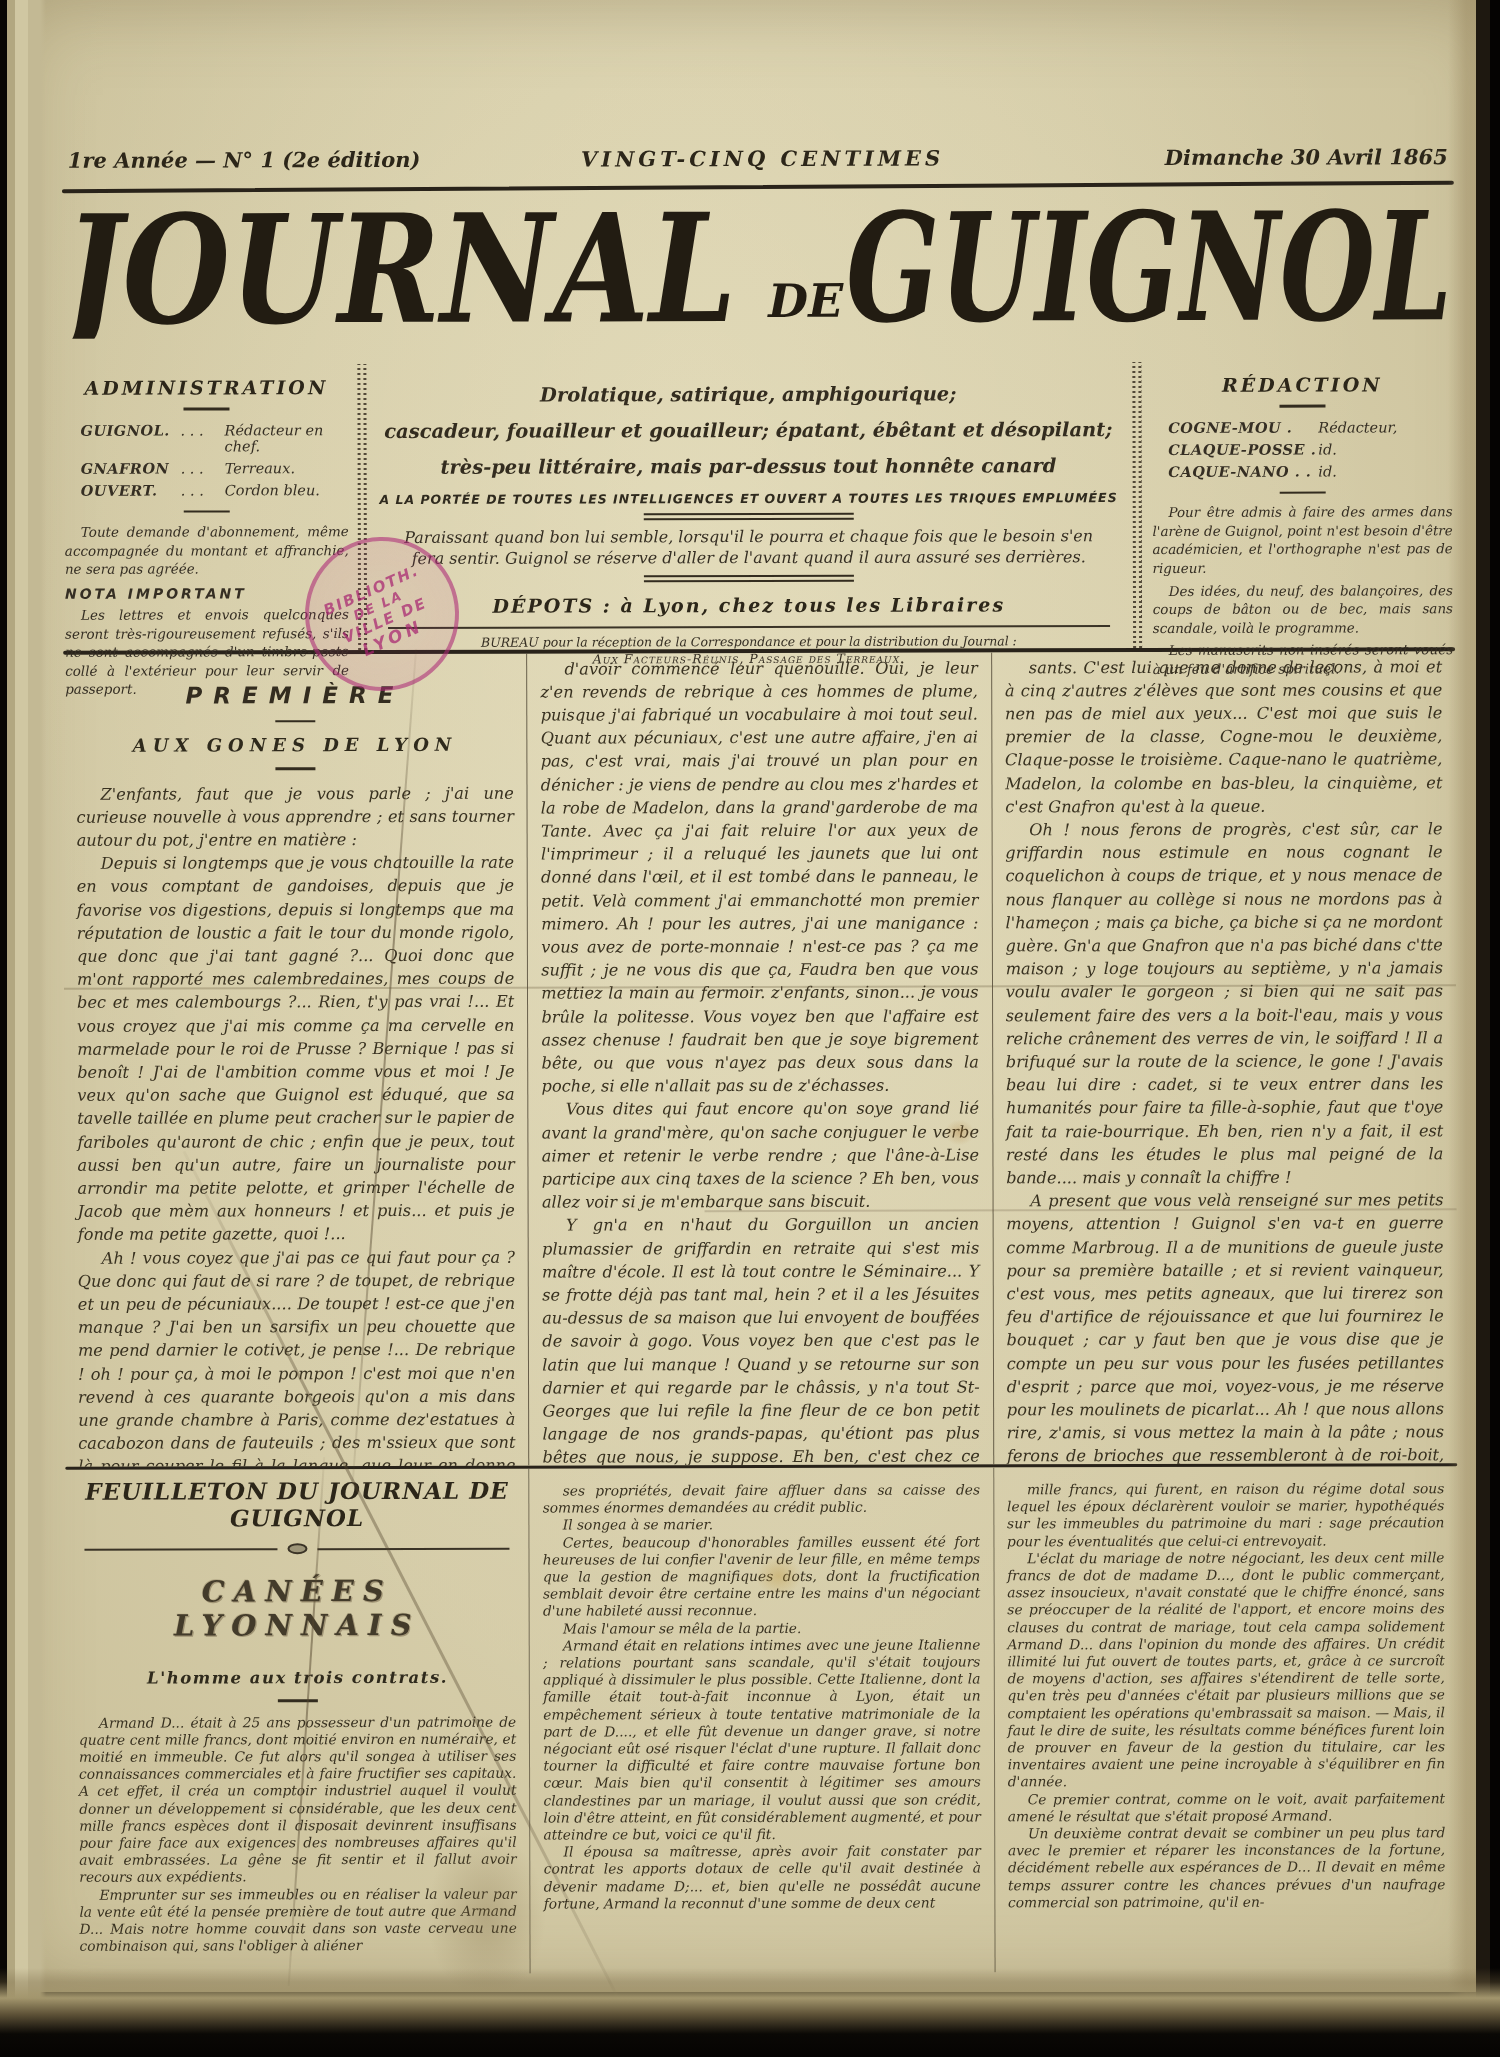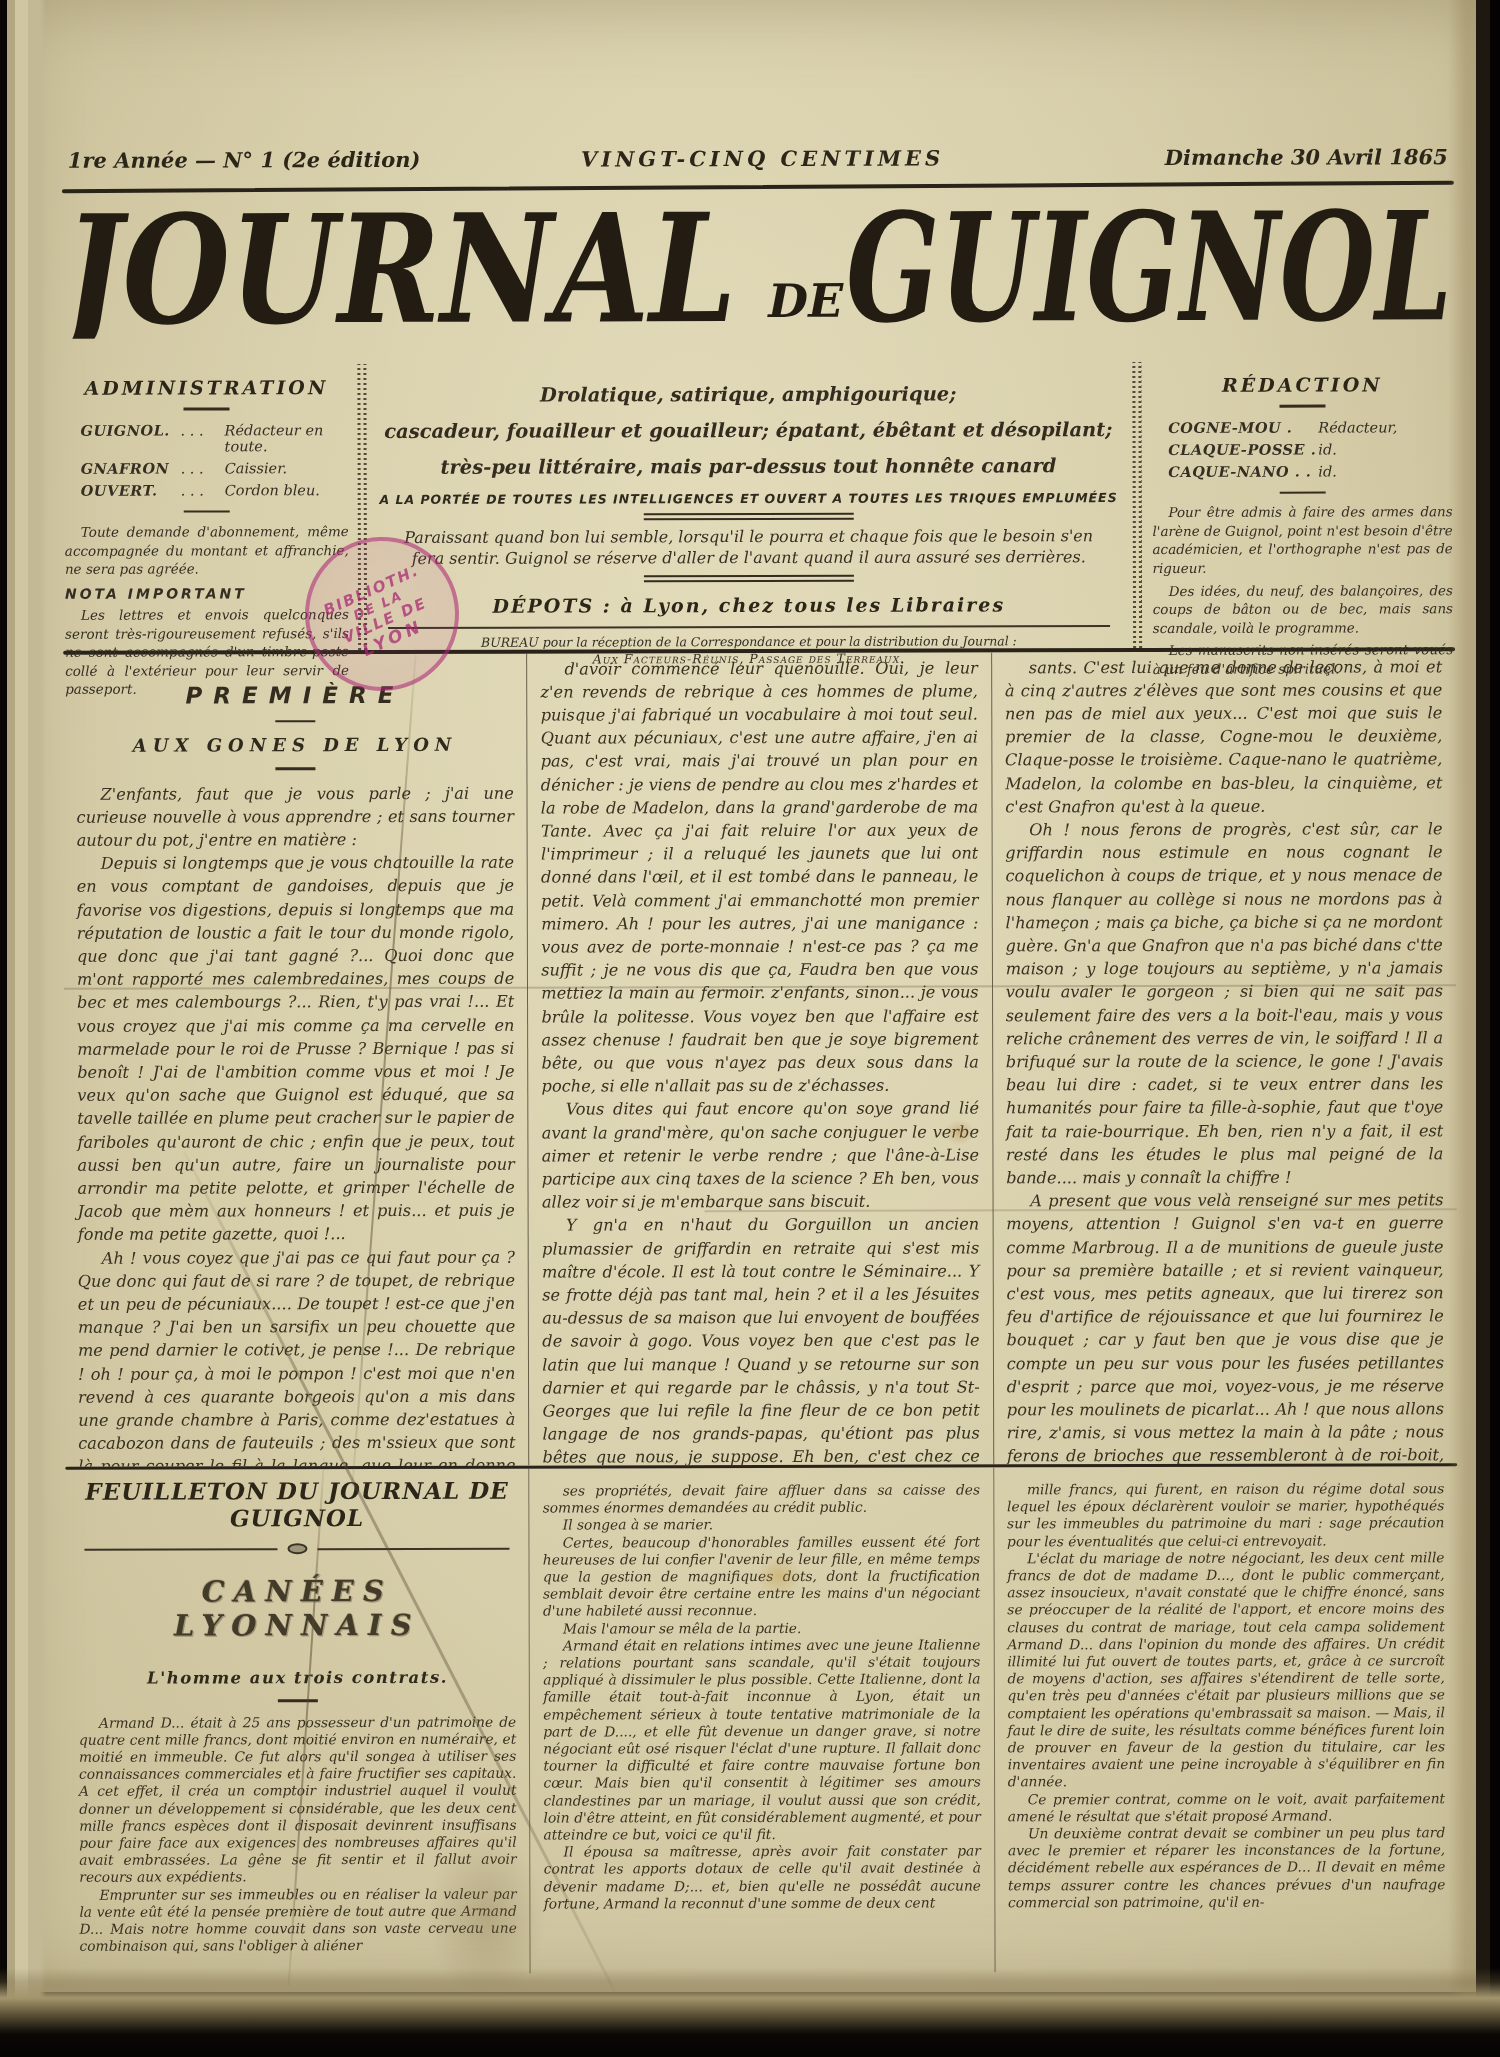--- a/index.html
+++ b/index.html
@@ -150,26 +150,26 @@
 
     <div class="head-cols">
 
       <div class="admin">
         <div class="small-title">ADMINISTRATION</div>
         <div class="mini-rule"></div>
         <div class="staff">
           <div class="staff-row">
             <span class="staff-name">GUIGNOL.</span>
             <span class="staff-leader">. . .</span>
-            <span class="staff-role">Rédacteur en toute.</span>
+            <span class="staff-role">Rédacteur en chef.</span>
           </div>
           <div class="staff-row">
             <span class="staff-name">GNAFRON</span>
             <span class="staff-leader">. . .</span>
-            <span class="staff-role">Caissier.</span>
+            <span class="staff-role">Terreaux.</span>
           </div>
           <div class="staff-row">
             <span class="staff-name">OUVERT.</span>
             <span class="staff-leader">. . .</span>
             <span class="staff-role">Cordon bleu.</span>
           </div>
         </div>
         <div class="mini-rule"></div>
         <div class="note">Toute demande d'abonnement, même accompagnée du montant et affranchie, ne sera pas agréée.</div>
         <div class="nota-title">NOTA IMPORTANT</div>

